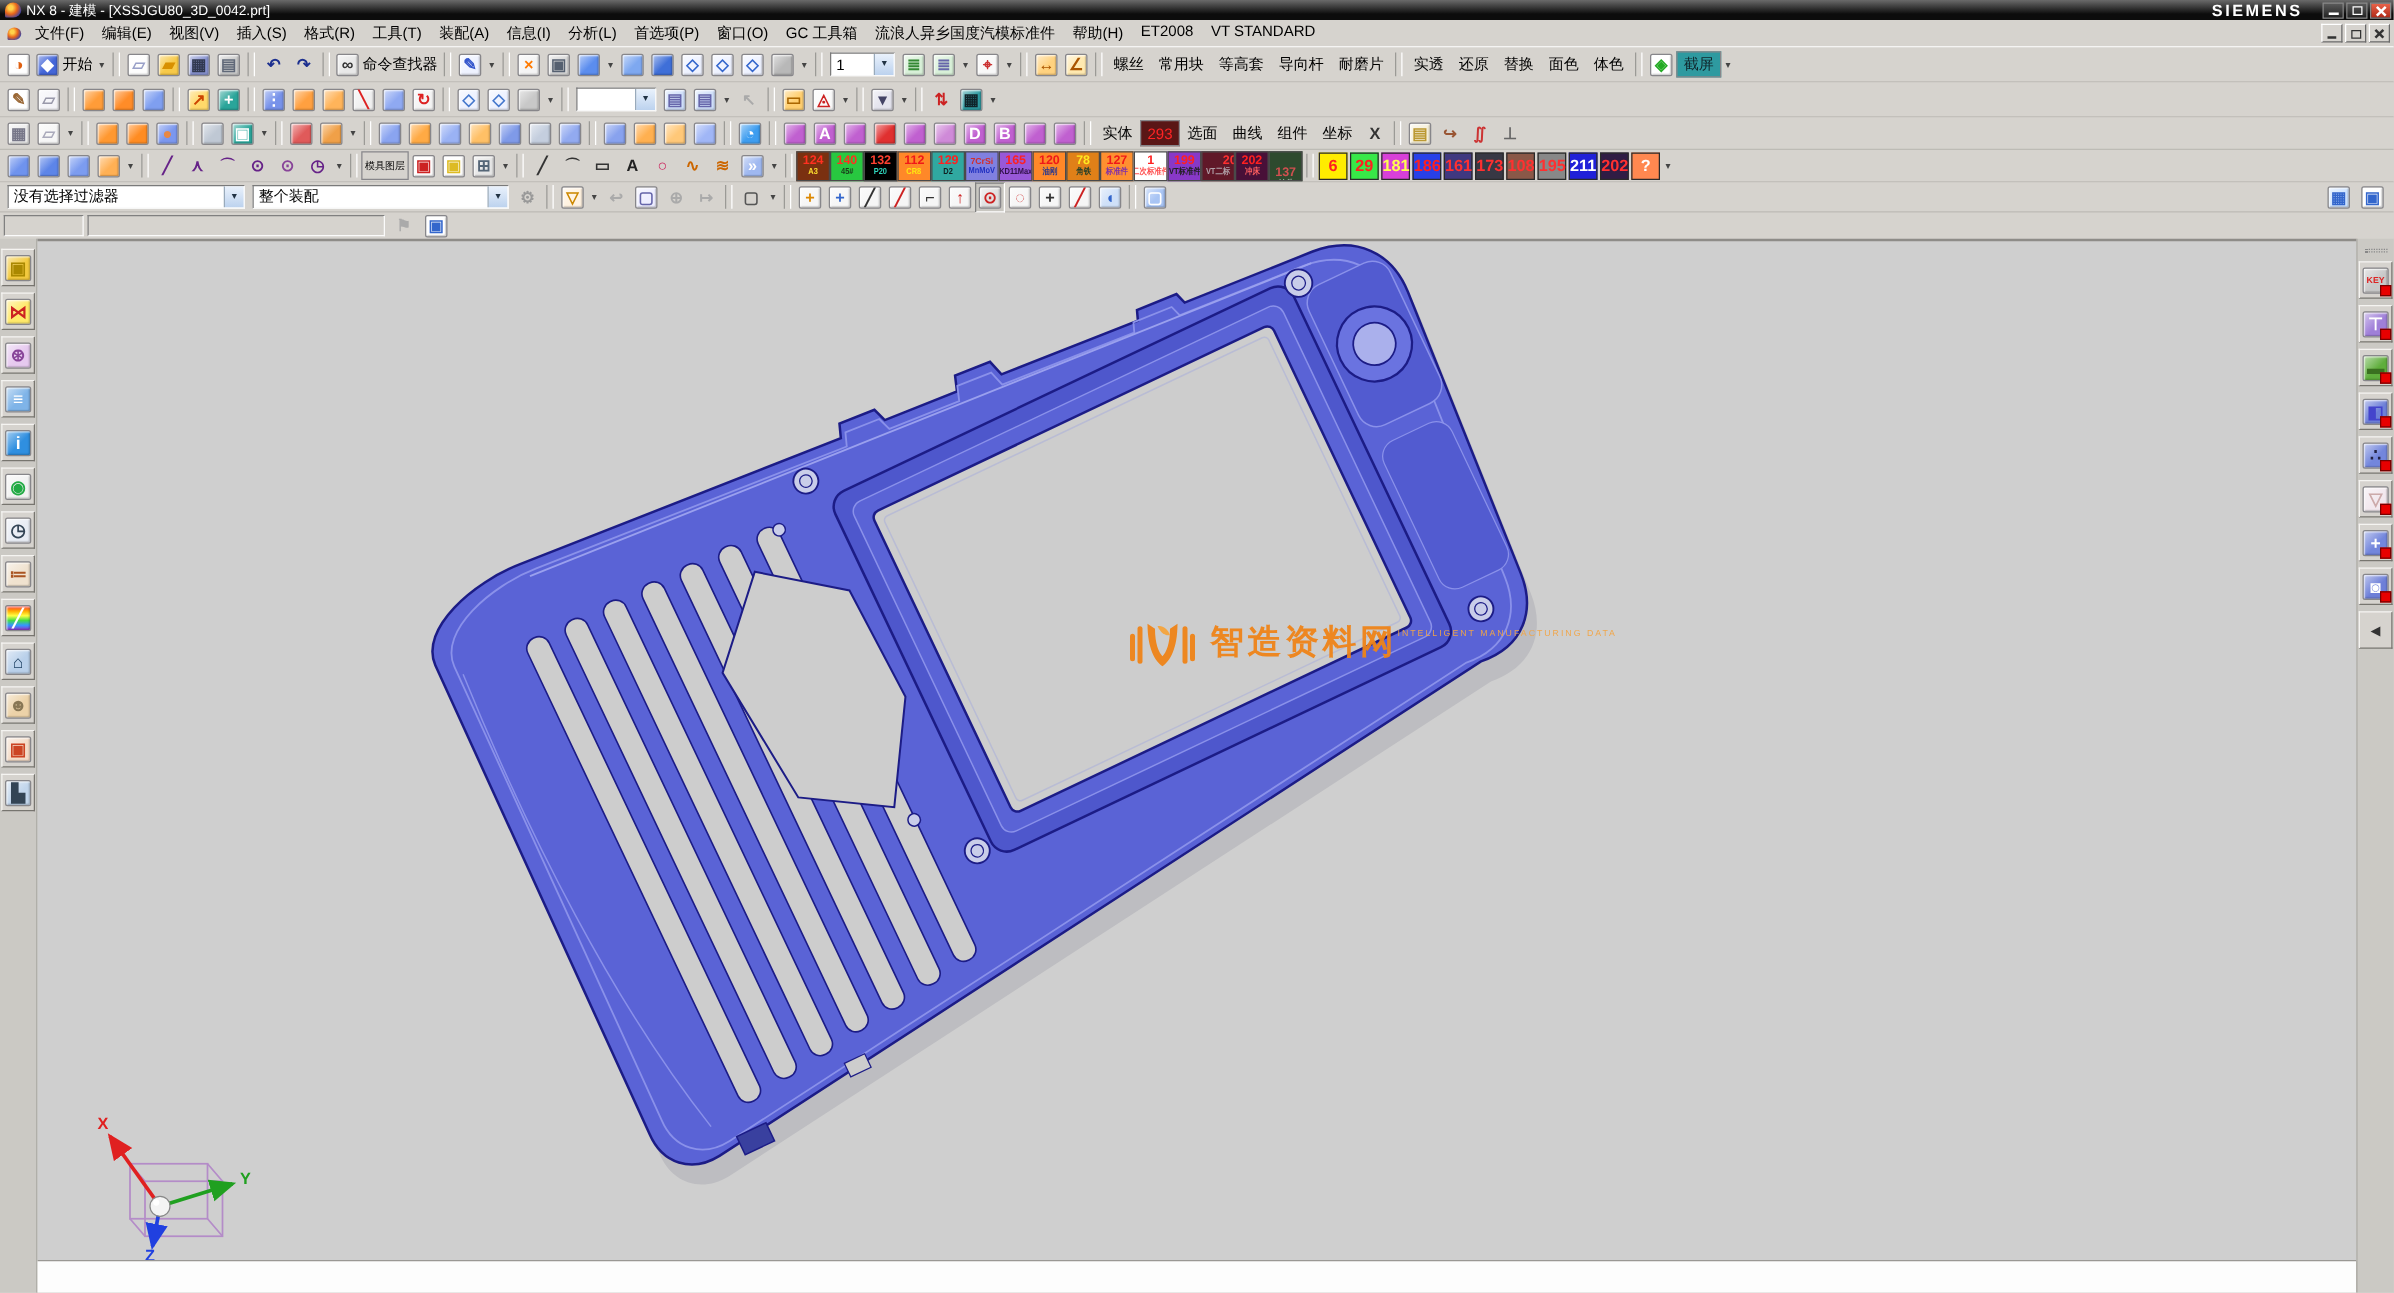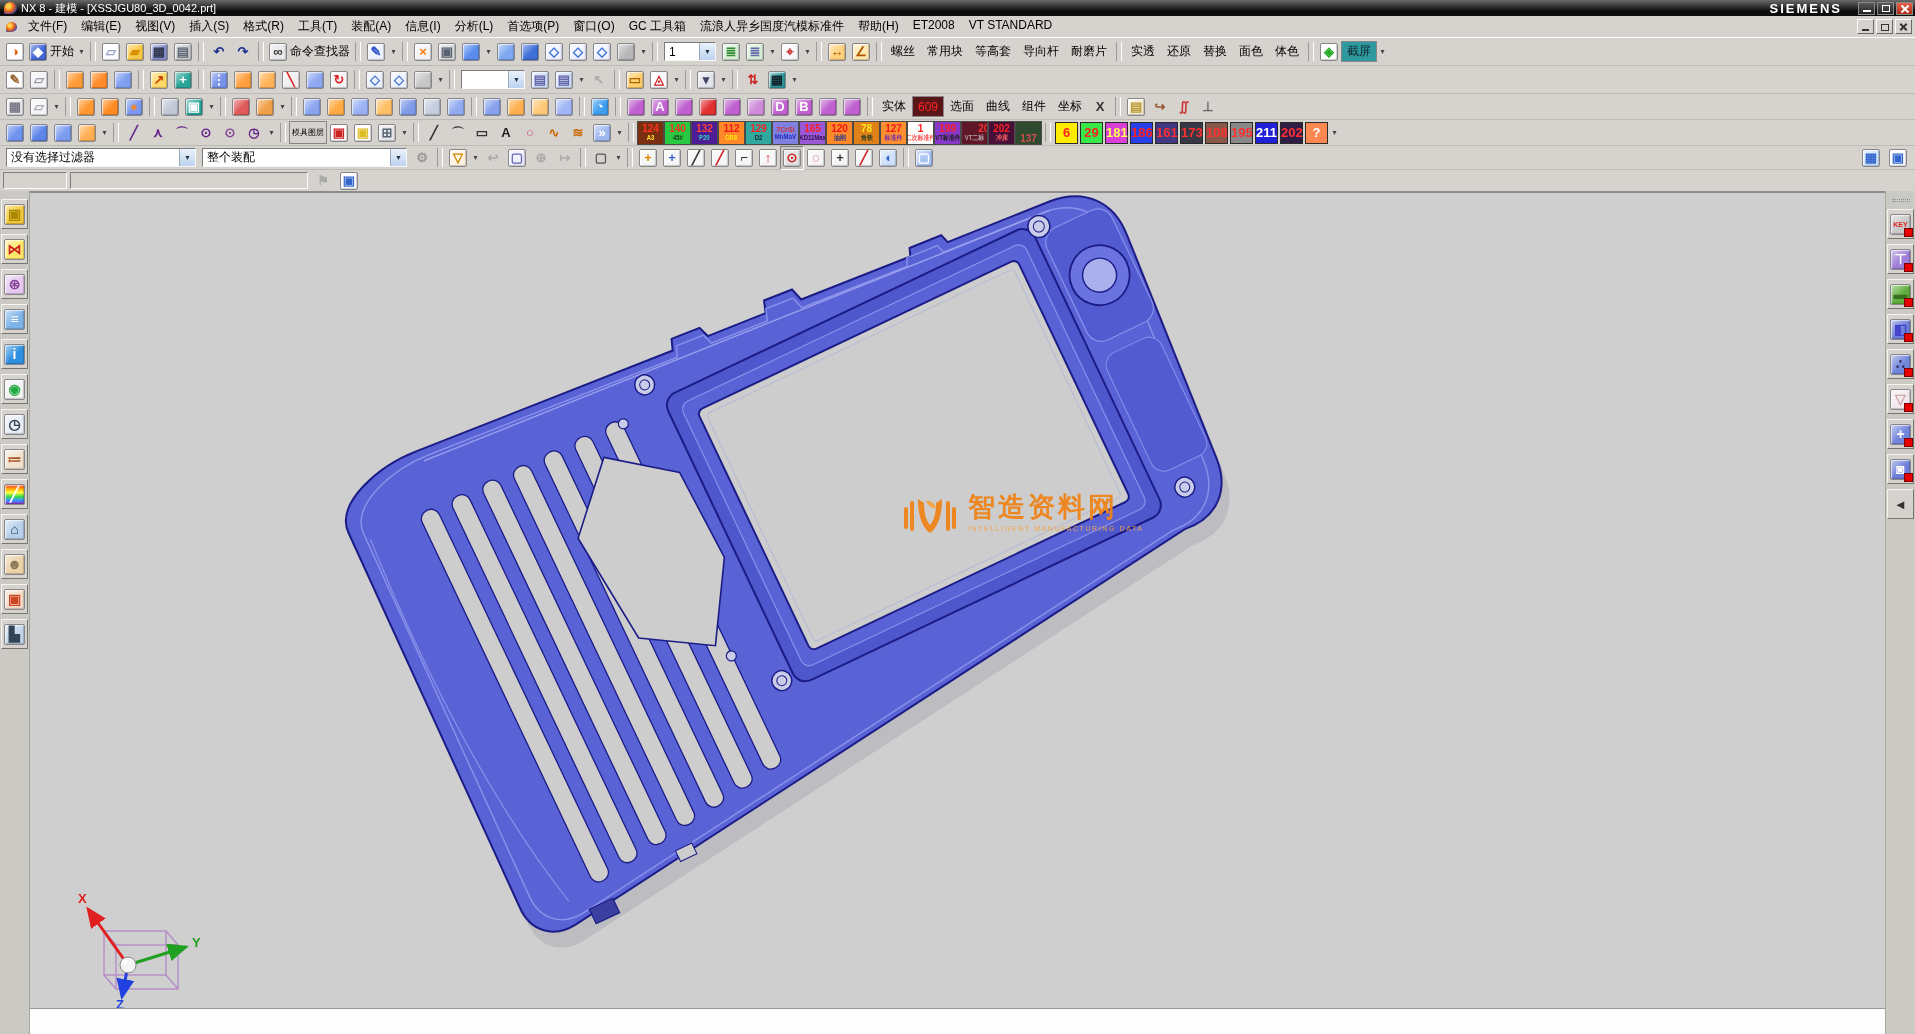--- a/index.html
+++ b/index.html
@@ -72,21 +72,21 @@
   .vbar.right{border-right:none;border-left:1px solid #a8a6a0}
   .vbar .tb{width:27px;height:30px;background:#d6d3ce;border:1px solid;border-color:#f5f4f1 #77756f #77756f #f5f4f1}
   .vbar .ti{width:21px;height:21px;font-size:14px}
   .grip{width:18px;height:3px;border-top:1px dotted #888;border-bottom:1px dotted #888;margin-bottom:2px}
   .rc::after{content:"";position:absolute;right:-3px;bottom:-3px;width:7px;height:7px;background:#e80000;border:1px solid #7a0000}
   #center{flex:1;display:flex;flex-direction:column;min-width:0}
   #viewport{position:relative;height:817px;background:#cfcfcf;border-top:2px solid #8e8c88;overflow:hidden}
   #bottomstrip{flex:1;background:#fdfdfd;border-top:1px solid #9a9894}
   
   .wm{position:absolute;left:872px;top:296px;display:flex;align-items:center;gap:10px;opacity:.95;pointer-events:none}
-  .wm-col{display:flex;flex-direction:column}
+  .wm-col{display:flex;flex-direction:row}
   .wm-title{font-size:27px;font-weight:bold;color:#ef8418;letter-spacing:3px;line-height:1}
   .wm-sub{font-size:7px;color:#f2a546;letter-spacing:1.6px;margin-top:4px}
   
   .triad{position:absolute;left:28px;top:692px;pointer-events:none}
   .axis-label{font-size:13px;font-weight:bold}
 </style>
 </head>
 <body>
 
 <div class="titlebar">
@@ -562,21 +562,21 @@
       </span>
     </button>
     <button class="tb">
       <span class="ti tile" style="background: linear-gradient(135deg, rgb(255, 255, 255) -40%, rgb(192, 96, 208) 55%);"></span>
     </button>
     <button class="tb">
       <span class="ti tile" style="background: linear-gradient(135deg, rgb(255, 255, 255) -40%, rgb(192, 96, 208) 55%);"></span>
     </button>
     <span class="sep"></span>
     <button class="tt">实体</button>
-    <button class="tt boxed" style="background: rgb(90, 22, 22); color: rgb(255, 36, 36);">609</button>
+    <button class="tt boxed" style="background: rgb(90, 22, 22); color: rgb(255, 36, 36);">293</button>
     <button class="tt">选面</button>
     <button class="tt">曲线</button>
     <button class="tt">组件</button>
     <button class="tt">坐标</button>
     <button class="tb">
       <span class="ti">
         <span class="g" style="color: rgb(51, 51, 51);">X</span>
       </span>
     </button>
     <span class="sep"></span>
@@ -717,21 +717,21 @@
     </span>
     <span class="sep"></span>
     <button class="mat" style="background: rgb(122, 48, 16);">
       <div class="m1" style="color: rgb(255, 48, 32);">124</div>
       <div class="m2" style="color: rgb(255, 224, 48);">A3</div>
     </button>
     <button class="mat" style="background: rgb(40, 200, 64);">
       <div class="m1" style="color: rgb(255, 48, 32);">140</div>
       <div class="m2" style="color: rgb(26, 58, 26);">45#</div>
     </button>
-    <button class="mat" style="background: #4c1d95;">
+    <button class="mat" style="background: #000000;">
       <div class="m1" style="color: rgb(255, 64, 48);">132</div>
       <div class="m2" style="color: rgb(48, 216, 192);">P20</div>
     </button>
     <button class="mat" style="background: rgb(255, 136, 40);">
       <div class="m1" style="color: rgb(240, 24, 24);">112</div>
       <div class="m2" style="color: rgb(255, 232, 16);">CR8</div>
     </button>
     <button class="mat" style="background: rgb(48, 168, 160);">
       <div class="m1" style="color: rgb(255, 32, 32);">129</div>
       <div class="m2" style="color: rgb(16, 32, 32);">D2</div>

